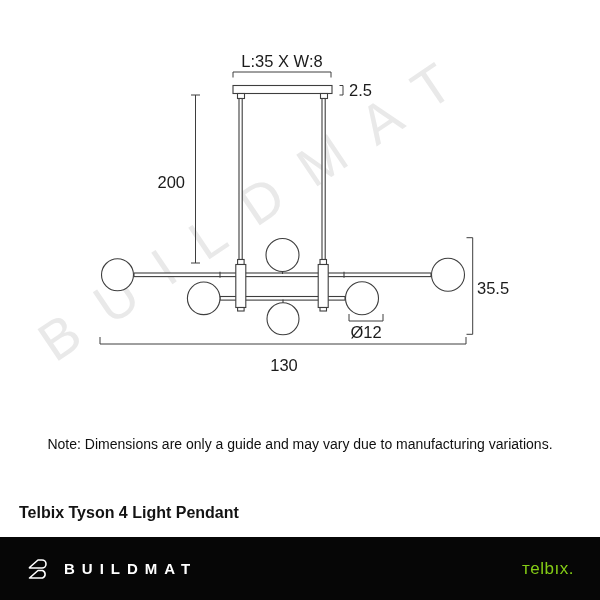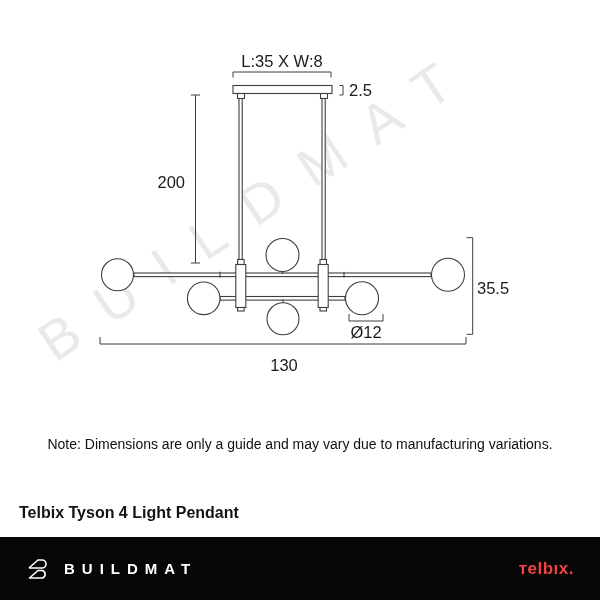--- a/index.html
+++ b/index.html
@@ -43,21 +43,21 @@
     background:#060606;z-index:4;
     display:flex;align-items:center;justify-content:space-between;
     box-sizing:border-box;padding:0 26px;
   }
   .brand-left{display:flex;align-items:center;gap:11px;}
   .brand-name{
     color:#ffffff;font-size:15px;font-weight:bold;letter-spacing:7px;
     white-space:nowrap;
   }
   .partner-brand{
-    color:#ef4444;font-size:17px;letter-spacing:0.5px;font-weight:700;
+    color:#84cc16;font-size:17px;letter-spacing:0.5px;font-weight:400;
   }
 </style>
 </head>
 <body>
 
 <div class="watermark">BUILDMAT</div>
 
 <svg class="diagram" viewBox="0 0 600 460">
 
   <g class="draw">

